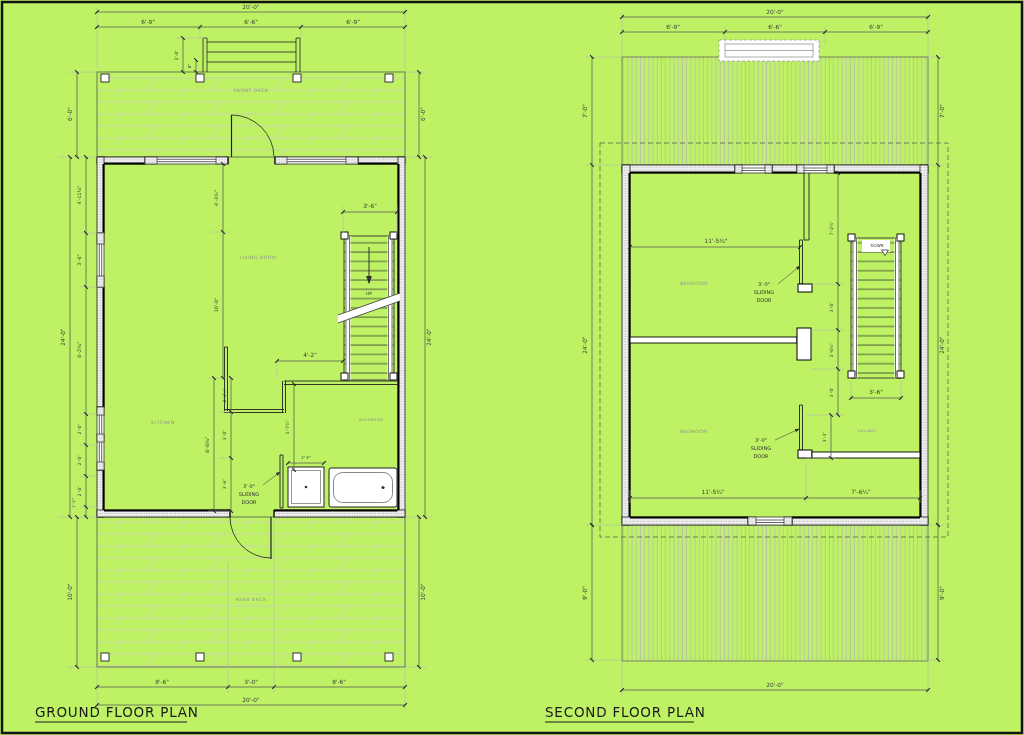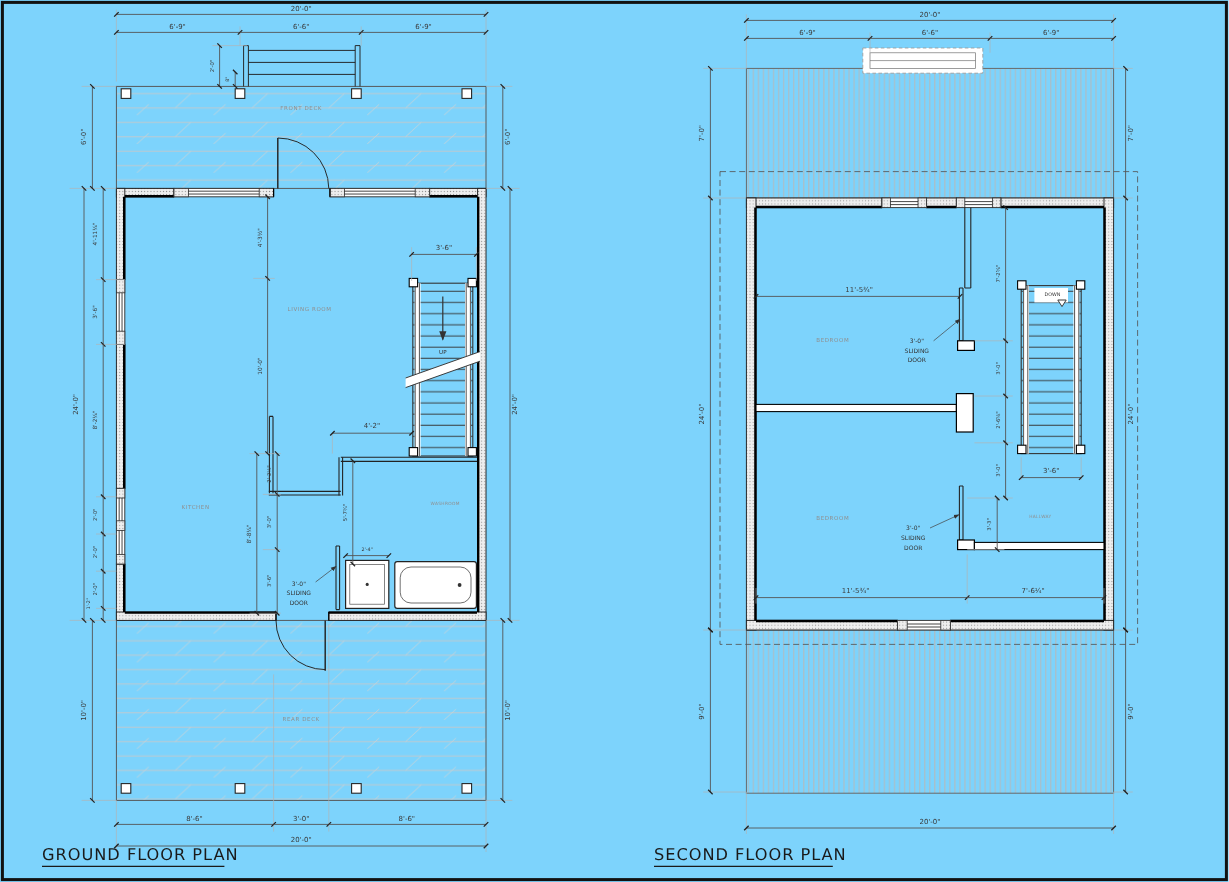--- a/index.html
+++ b/index.html
@@ -1,16 +1,16 @@
 <!DOCTYPE html>
 <html><head>
 <meta charset="utf-8">
 <style>
   html,body{margin:0;padding:0;background:#fff;}
-  #sheet{width:1024px;height:735px;position:relative;background:#7dd3fc;}
+  #sheet{width:1024px;height:735px;position:relative;background:#bef264;}
   svg{font-family:"DejaVu Sans",sans-serif;}
   .dim{font-size:5.8px;fill:#3a3a3a;text-anchor:middle;}
   .d48{font-size:4.8px;fill:#3a3a3a;text-anchor:middle;}
   .d44{font-size:4.4px;fill:#3a3a3a;text-anchor:middle;}
   .d40{font-size:4px;fill:#3a3a3a;text-anchor:middle;}
   .room{font-size:4.6px;fill:#8f8f8f;letter-spacing:.5px;text-anchor:middle;}
   .rooms{font-size:3.6px;fill:#8f8f8f;letter-spacing:.3px;text-anchor:middle;}
   .lbl{font-size:5px;fill:#333;text-anchor:middle;}
   .title{font-size:13.5px;fill:#1a1a1a;letter-spacing:.8px;}
   .ext{stroke:#b3b3b3;stroke-width:.55;}

